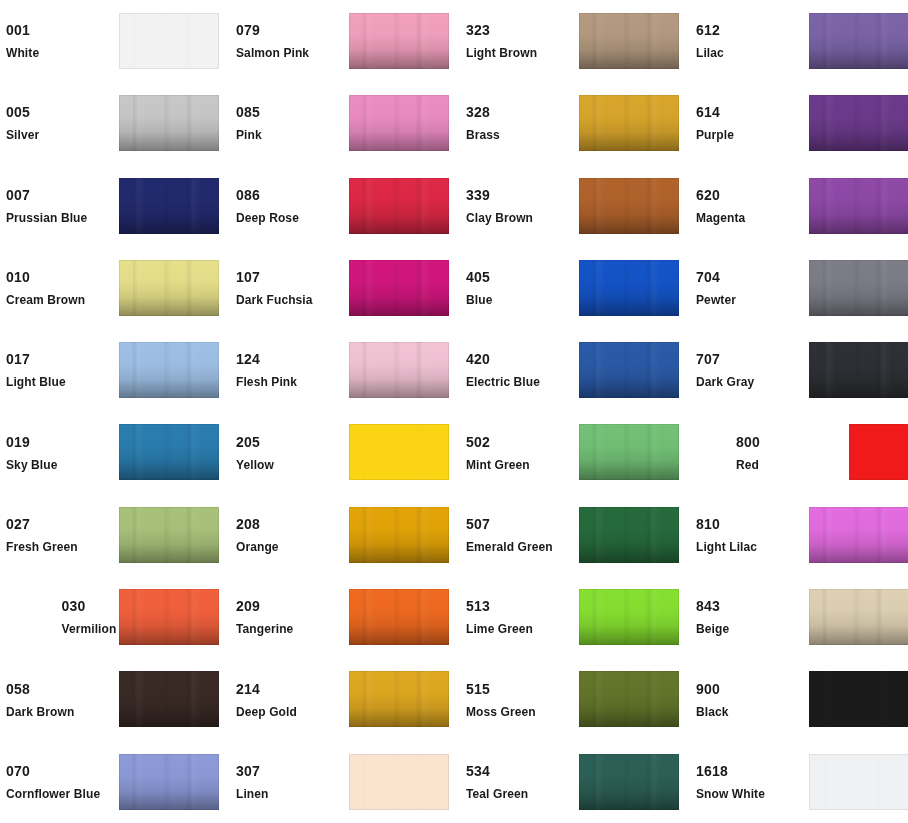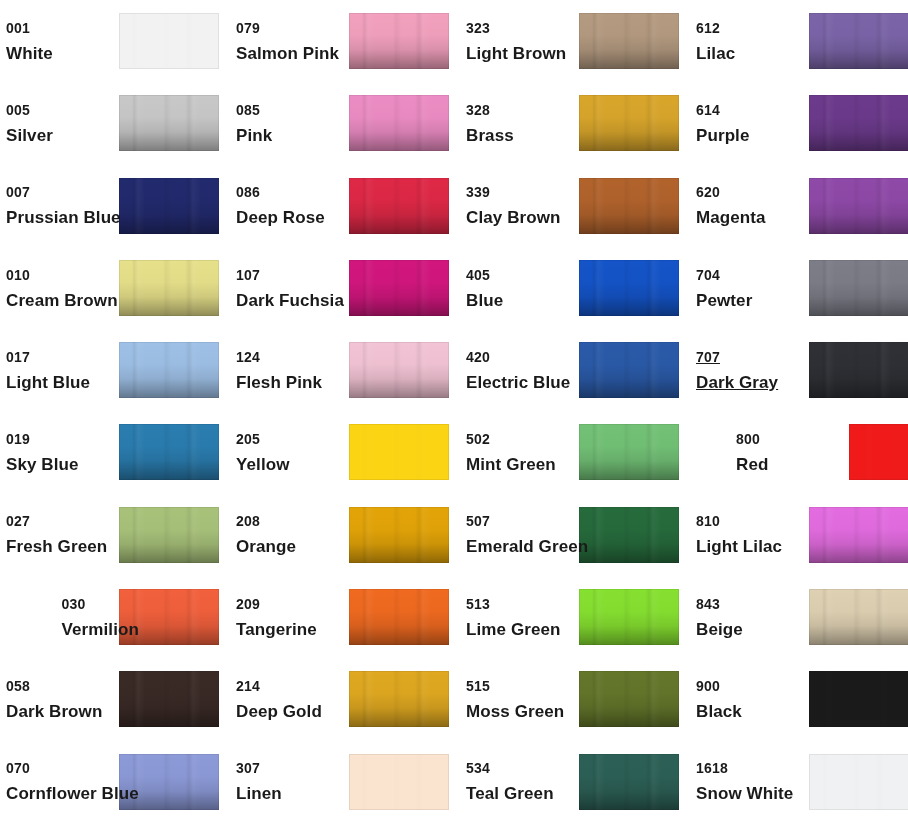--- a/index.html
+++ b/index.html
@@ -45,21 +45,21 @@
 
   .code {
     font-size: 14px;
     font-weight: bold;
     line-height: 1;
     letter-spacing: 0.2px;
     white-space: nowrap;
   }
 
   .cname {
-    font-size: 17px;
+    font-size: 12px;
     font-weight: bold;
     line-height: 1;
     letter-spacing: 0.1px;
     white-space: nowrap;
   }
 
   .chip {
     position: absolute;
     left: 119px;
     top: 13px;
@@ -341,21 +341,21 @@
         <div class="code">420</div>
         <div class="cname">Electric Blue</div>
       </div>
       <div class="chip">
         <div class="base" style="background: rgb(42, 90, 168);"></div>
         <div class="strands"></div>
         <div class="shade"></div>
         <div class="edge"></div>
       </div>
     </div>
-    <div class="swatch-cell" style="grid-area: 5 / 4; text-decoration: underline;">
+    <div class="swatch-cell" style="grid-area: 5 / 4;">
       <div class="labels">
         <div class="code">707</div>
         <div class="cname">Dark Gray</div>
       </div>
       <div class="chip">
         <div class="base" style="background: rgb(46, 48, 53);"></div>
         <div class="strands"></div>
         <div class="shade"></div>
         <div class="edge"></div>
       </div>

